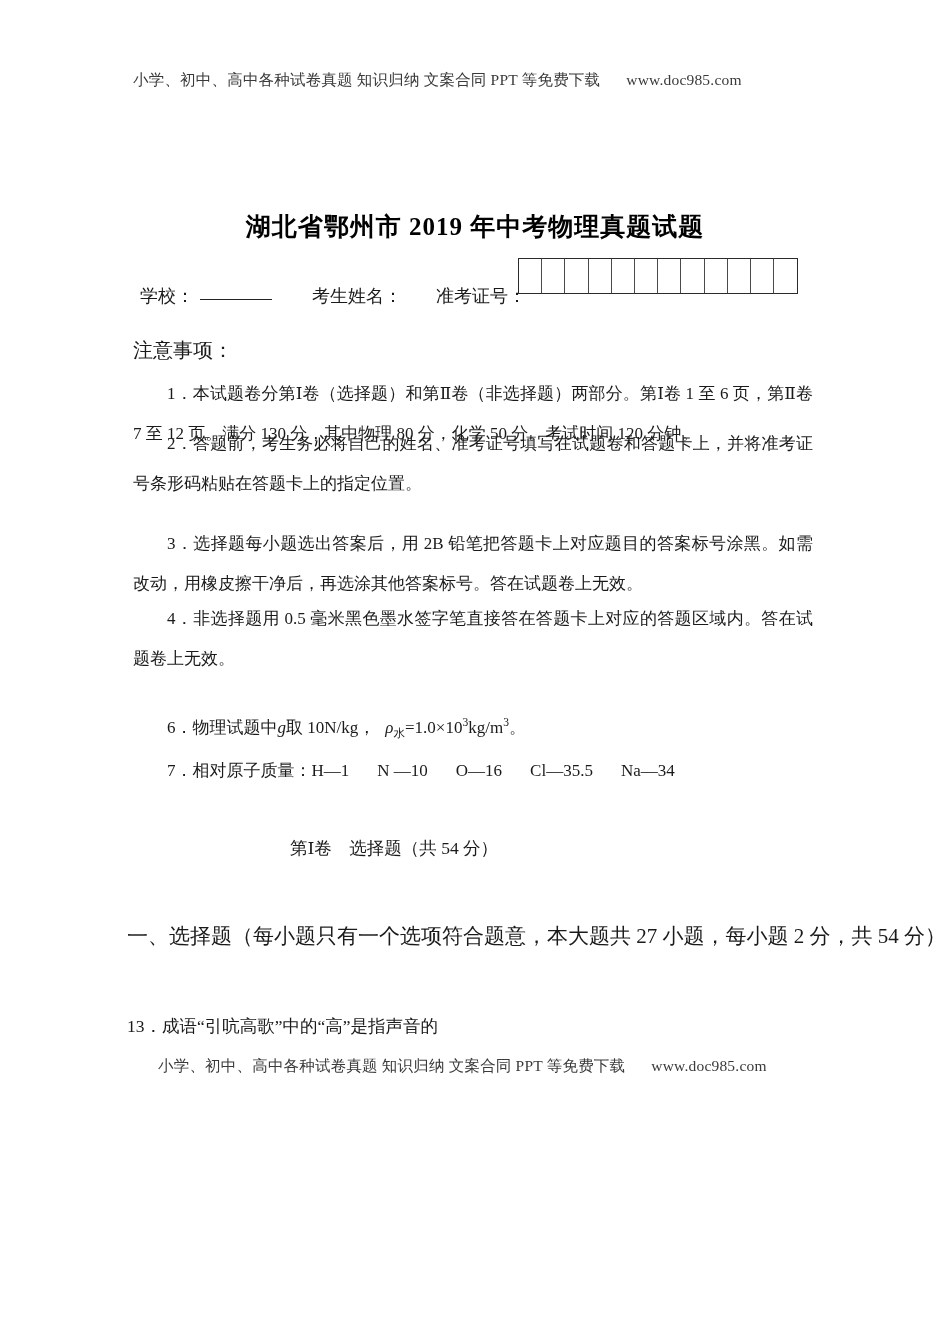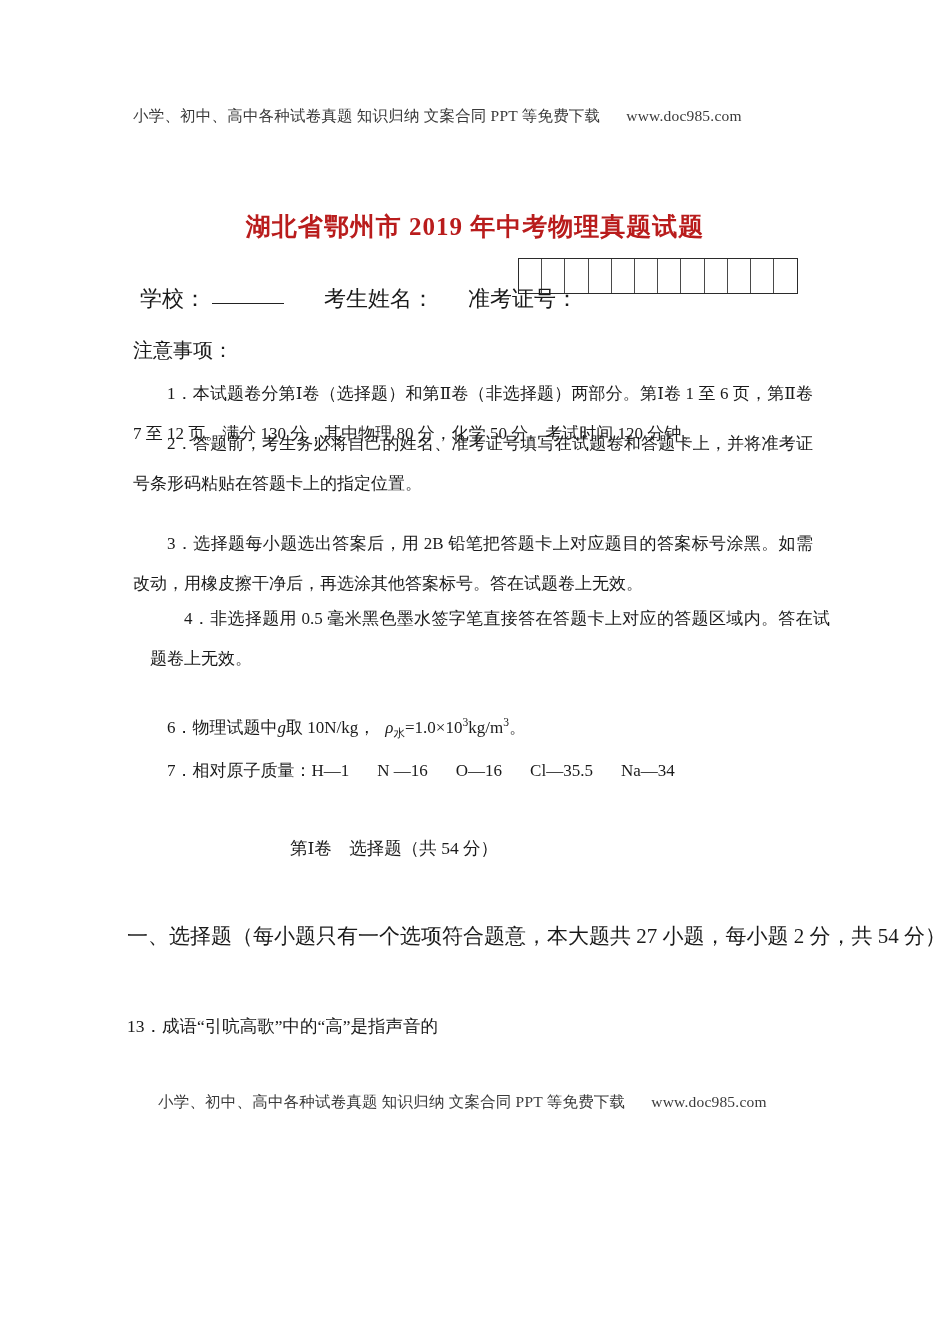--- a/index.html
+++ b/index.html
@@ -25,40 +25,39 @@
 
   
   .watermark {
     position: absolute;
     left: 133px;
     width: 700px;
     font-size: 15.5px;
     letter-spacing: 0.2px;
     color: #3a3a3a;
     white-space: nowrap;
-    margin-top: 36px;
   }
   .watermark .wm-cn { font-family: "Liberation Serif", "DejaVu Serif", serif; }
   .watermark .wm-url {
     font-family: "Liberation Serif", "DejaVu Serif", serif;
     margin-left: 26px;
   }
   .watermark-top { top: 70px; }
   .watermark-bottom { top: 1056px; left: 158px; }
 
   
   .doc-title {
     position: absolute;
     left: 0;
     top: 210px;
     width: 950px;
     text-align: center;
     font-size: 25px;
     font-weight: bold;
-    color: #b91c1c;
+    color: #000000;
     letter-spacing: 1px;
   }
 
   
   .ticket-grid {
     position: absolute;
     left: 518px;
     top: 258px;
     height: 36px;
     display: flex;
@@ -72,21 +71,21 @@
     border-right: 1.3px solid #4a4a4a;
     box-sizing: border-box;
   }
   .ticket-cell:last-child { border-right: none; }
 
   
   .student-line {
     position: absolute;
     left: 140px;
     top: 284px;
-    font-size: 22px;
+    font-size: 18px;
     white-space: nowrap;
   }
   .student-line .field { margin-right: 0px; }
   .blank-rule {
     display: inline-block;
     width: 72px;
     border-bottom: 1.6px solid #222;
     margin: 0 6px;
     vertical-align: 2px;
   }
@@ -107,21 +106,21 @@
     font-size: 17px;
     line-height: 40px;
     text-align: justify;
     text-justify: inter-ideograph;
   }
   .indent2 { text-indent: 2em; }
 
   .n1 { top: 374px; }
   .n2 { top: 424px; }
   .n3 { top: 524px; }
-  .n4 { top: 599px; margin-left: 17px; }
+  .n4 { top: 599px; }
   .n5 { top: 665px; }
   .n6 { top: 703px; }
   .n7 { top: 751px; }
 
   .ital { font-style: italic; }
   sub, sup { font-size: 0.68em; }
   sup { vertical-align: super; }
   sub { vertical-align: sub; }
 
   .sp-sm { display: inline-block; width: 10px; }
@@ -203,21 +202,21 @@
   <div class="body-text indent2 n4">
     <span>4．</span><span>非选择题用 0.5 毫米黑色墨水签字笔直接答在答题卡上对应的答题区域内。答在试题卷上无效。</span>
   </div>
 
 
   <div class="body-text indent2 n6">
     <span>6．</span><span>物理试题中</span><span class="ital">g</span><span>取 10N/kg，</span><span class="sp-sm"></span><span class="ital">ρ</span><sub>水</sub><span>=1.0×10</span><sup>3</sup><span>kg/m</span><sup>3</sup><span>。</span>
   </div>
 
   <div class="body-text indent2 n7">
-    <span>7．</span><span>相对原子质量：</span><span>H—1</span><span class="sp-md"></span><span>N —16</span><span class="sp-md"></span><span>O—16</span><span class="sp-md"></span><span>Cl—35.5</span><span class="sp-md"></span><span>Na—34</span>
+    <span>7．</span><span>相对原子质量：</span><span>H—1</span><span class="sp-md"></span><span>N —10</span><span class="sp-md"></span><span>O—16</span><span class="sp-md"></span><span>Cl—35.5</span><span class="sp-md"></span><span>Na—34</span>
   </div>
 
   <div class="section-heading">第Ⅰ卷　选择题（共 54 分）</div>
 
   <div class="part-one">一、选择题（每小题只有一个选项符合题意，本大题共 27 小题，每小题 2 分，共 54 分）</div>
 
   <div class="question-13">13．成语“引吭高歌”中的“高”是指声音的</div>
 
   <div class="watermark watermark-bottom">
     <span class="wm-cn">小学、初中、高中各种试卷真题 知识归纳 文案合同 PPT 等免费下载</span><span class="wm-url">www.doc985.com</span>

